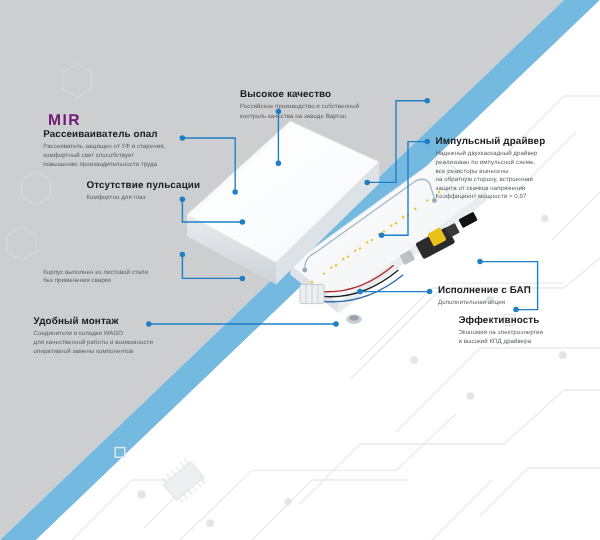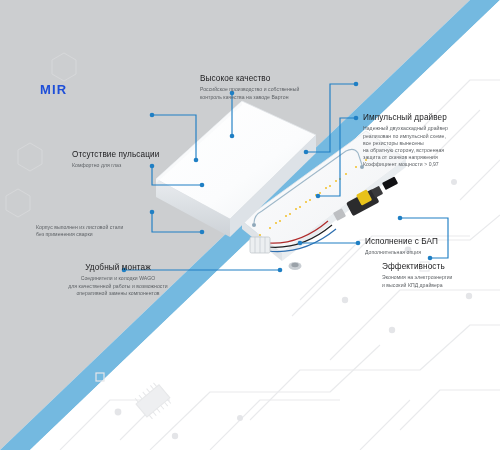--- a/index.html
+++ b/index.html
@@ -13,30 +13,30 @@
 
   
   .bg-svg{position:absolute;inset:0;width:500px;height:450px;}
 
   
   .product{position:absolute;left:150px;top:95px;width:260px;height:215px;}
 
   
   .callout{position:absolute;}
   .c-title{
-    font-size:8.2px;font-weight:normal;color:#1b1b1d;letter-spacing:.1px;
+    font-size:8.2px;font-weight:bold;color:#1b1b1d;letter-spacing:.1px;
     line-height:10.4px;margin:0;white-space:pre-line;
   }
   .c-desc{
     font-size:5.1px;color:#5d6165;line-height:7.2px;margin:2px 0 0 0;
     white-space:pre-line;letter-spacing:.05px;
   }
   .brand{
-    position:absolute;left:40px;top:82px;
-    font-size:13px;font-weight:bold;color:#1d4ed8;letter-spacing:1.2px;
+    position:absolute;left:40px;top:92px;
+    font-size:13px;font-weight:bold;color:#701a75;letter-spacing:1.2px;
   }
   .lines{position:absolute;inset:0;width:500px;height:450px;}
 </style>
 </head>
 <body>
 
 <div id="stage">
 
   <svg class="bg-svg" viewBox="0 0 500 450">
     <defs>
@@ -231,32 +231,38 @@
       <circle cx="318" cy="196" r="2.3"></circle>
       <circle cx="358" cy="243" r="2.3"></circle>
       <circle cx="300" cy="243" r="2.3"></circle>
       <circle cx="430" cy="258" r="2.3"></circle>
       <circle cx="400" cy="218" r="2.3"></circle>
     </g>
   </svg>
 
   <div class="brand">MIR</div>
 
+  <div class="callout" style="left:36px;top:107px;width:120px;">
+    <p class="c-title">Рассеиваиватель опал</p>
+    <p class="c-desc">Рассеиватель защищен от УФ и старения,
+комфортный свет способствует
+повышению производительности труда</p>
+  </div>
 
   <div class="callout" style="left:36px;top:150px;width:120px;margin-left:36px;">
     <p class="c-title">Отсутствие пульсации</p>
     <p class="c-desc">Комфортно для глаз</p>
   </div>
 
   <div class="callout" style="left:36px;top:222px;width:132px;">
     <p class="c-desc">Корпус выполнен из листовой стали
 без применения сварки</p>
   </div>
 
-  <div class="callout" style="left:48px;top:263px;width:140px;text-align:center;">
+  <div class="callout" style="left:28px;top:263px;width:140px;">
     <p class="c-title">Удобный монтаж</p>
     <p class="c-desc">Соединители и колодки WAGO
 для качественной работы и возможности
 оперативной замены компонентов</p>
   </div>
 
   <div class="callout" style="left:200px;top:74px;width:130px;">
     <p class="c-title">Высокое качество</p>
     <p class="c-desc">Российское производство и собственный
 контроль качества на заводе Вартон</p>

